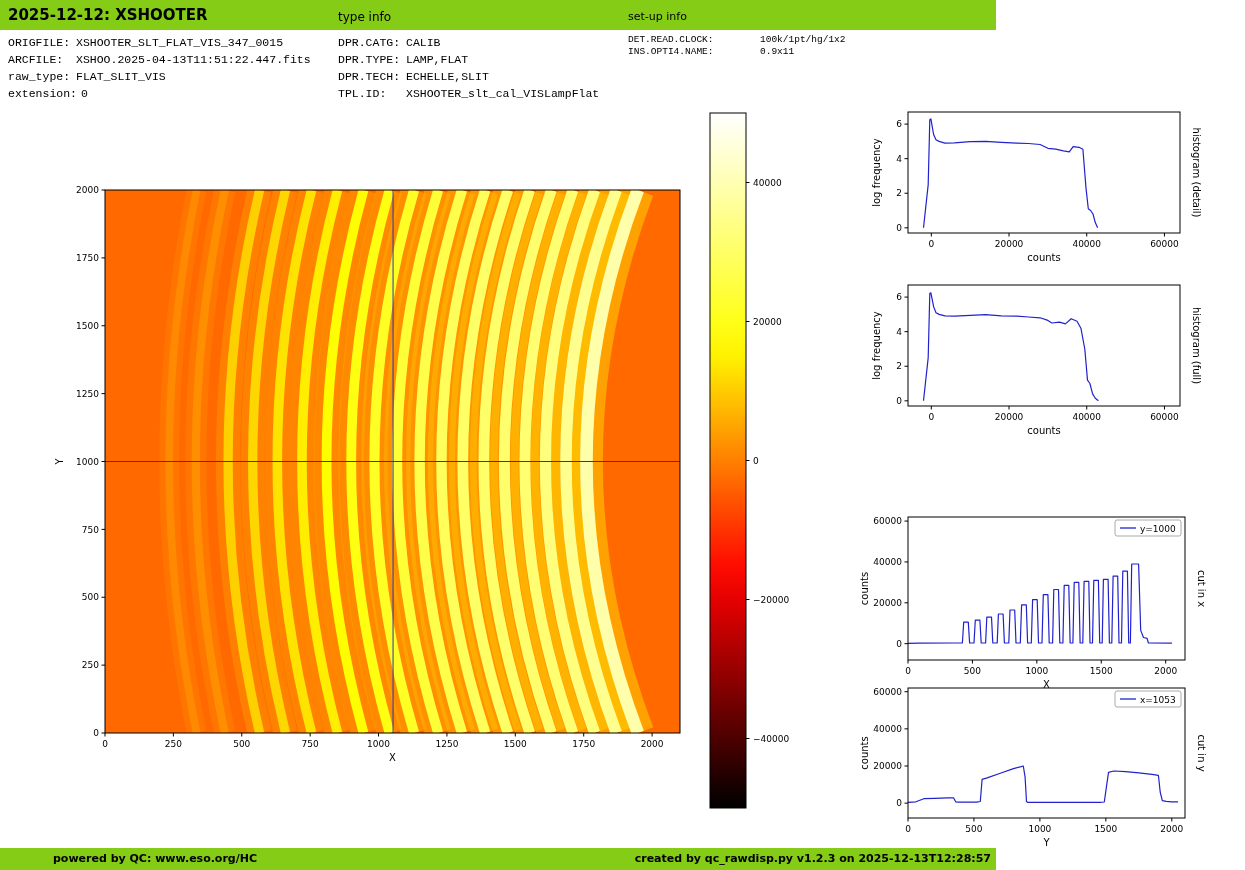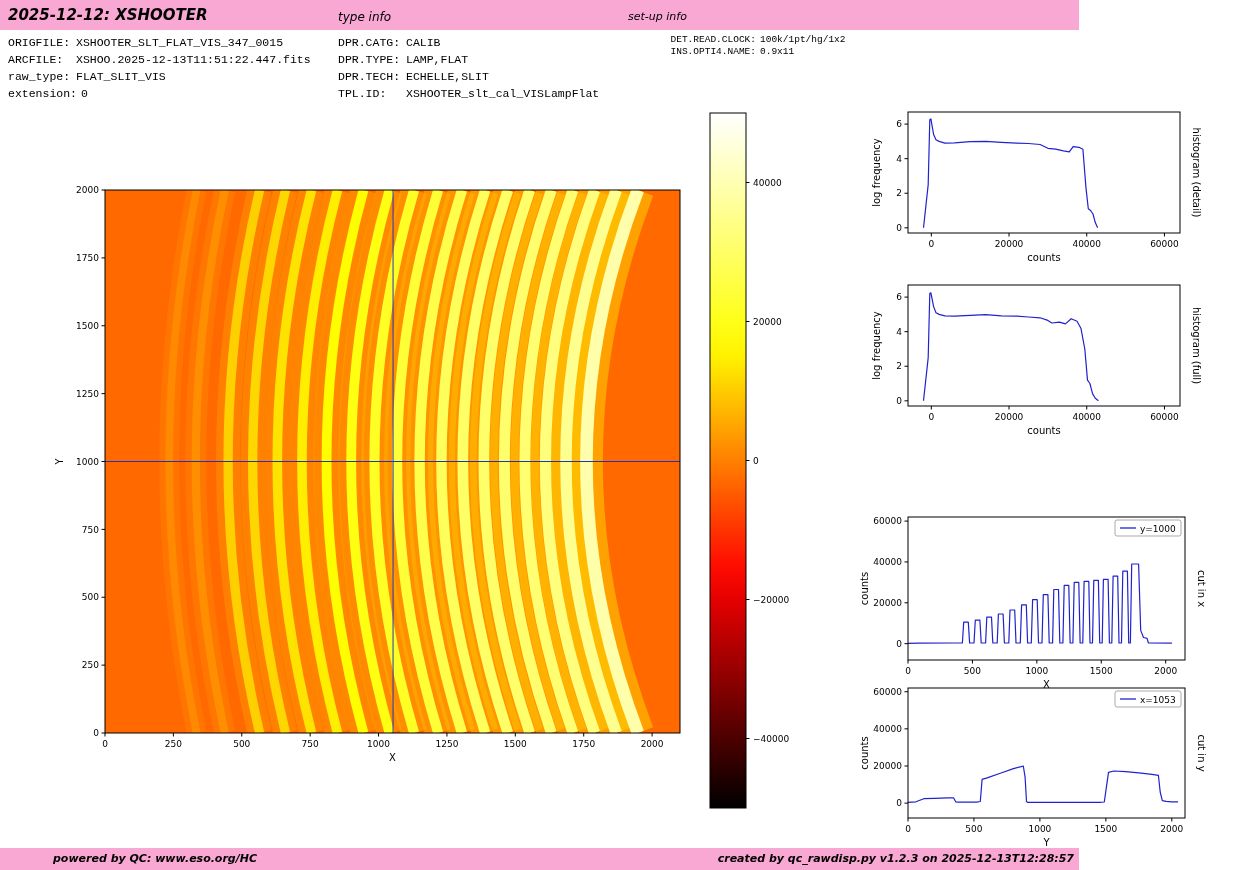--- a/index.html
+++ b/index.html
@@ -1,31 +1,31 @@
 <!DOCTYPE html>
 <html><head>
 <meta charset="utf-8">
 <style>
   html,body{margin:0;padding:0;}
   body{
     width:1245px;height:870px;position:relative;overflow:hidden;
     background:#ffffff;font-family:"DejaVu Sans",sans-serif;color:#000;
   }
-  .strip{position:absolute;left:0;width:1079px;background:#f9a8d4;font-style:italic;}
+  .strip{position:absolute;left:0;width:996px;background:#84cc16;}
   #header{top:0;height:30px;}
   #footer{bottom:0;height:22px;}
   #page-title{position:absolute;left:8px;top:6px;font-size:15px;font-weight:600;white-space:nowrap;}
   #type-info-label{position:absolute;left:338px;top:10px;font-size:12px;}
   #setup-info-label{position:absolute;left:628px;top:10px;font-size:11px;}
   .info-block{position:absolute;top:34px;font-size:11.5px;line-height:17px;white-space:nowrap;font-family:Liberation Mono, monospace;}
   #file-info{left:8px;}
   #type-info{left:338px;}
   #setup-info{left:628px;font-size:9.5px;line-height:12px;}
   .row .lbl{display:inline-block;min-width:64px;padding-right:4px;}
-  #setup-info .row .lbl{min-width:128px;text-align:right;}
+  #setup-info .row .lbl{min-width:128px;}
   #footer .ftxt{position:absolute;top:4px;font-size:11px;font-weight:bold;white-space:nowrap;padding-left:48px;}
   #footer-left{left:5px;}
   #footer-right{right:5px;}
   svg{position:absolute;overflow:visible;}
   svg text{font-family:"DejaVu Sans",sans-serif;fill:#000;}
   #svg-main{left:0;top:100px;}
   #svg-hist-detail{left:860px;top:98px;}
   #svg-hist-full{left:860px;top:271px;}
   #svg-cut-x{left:860px;top:503px;}
   #svg-cut-y{left:860px;top:674px;}
@@ -36,21 +36,21 @@
 <div id="page">
 
   <div id="header" class="strip">
     <span id="page-title">2025-12-12: XSHOOTER</span>
     <span id="type-info-label">type info</span>
     <span id="setup-info-label">set-up info</span>
   </div>
 
   <div id="file-info" class="info-block">
     <div class="row"><span class="lbl">ORIGFILE:</span><span class="val">XSHOOTER_SLT_FLAT_VIS_347_0015</span></div>
-    <div class="row"><span class="lbl">ARCFILE:</span><span class="val">XSHOO.2025-12-13T11:51:22.447.fits</span></div>
+    <div class="row"><span class="lbl">ARCFILE:</span><span class="val">XSHOO.2025-04-13T11:51:22.447.fits</span></div>
     <div class="row"><span class="lbl">raw_type:</span><span class="val">FLAT_SLIT_VIS</span></div>
     <div class="row"><span class="lbl">extension:</span><span class="val">0</span></div>
   </div>
 
   <div id="type-info" class="info-block">
     <div class="row"><span class="lbl">DPR.CATG:</span><span class="val">CALIB</span></div>
     <div class="row"><span class="lbl">DPR.TYPE:</span><span class="val">LAMP,FLAT</span></div>
     <div class="row"><span class="lbl">DPR.TECH:</span><span class="val">ECHELLE,SLIT</span></div>
     <div class="row"><span class="lbl">TPL.ID:</span><span class="val">XSHOOTER_slt_cal_VISLampFlat</span></div>
   </div>

